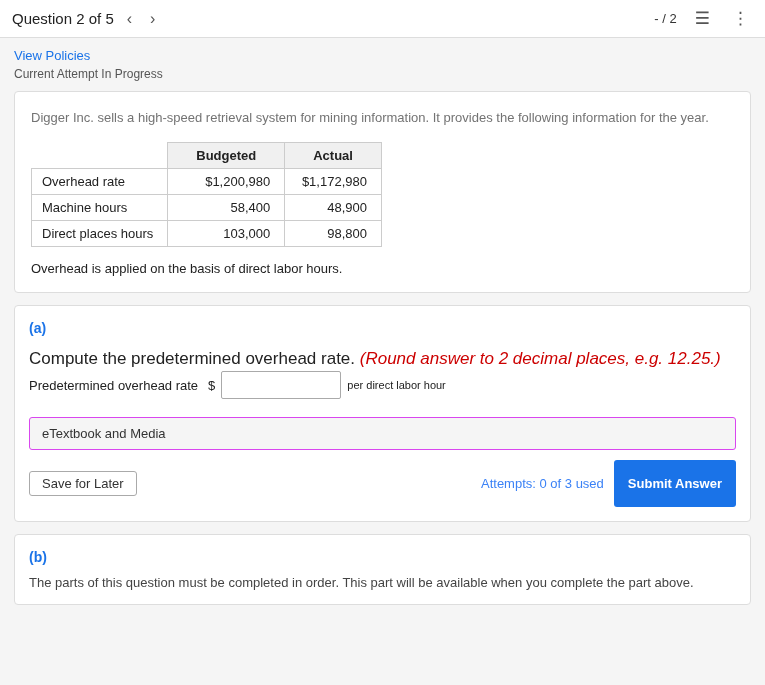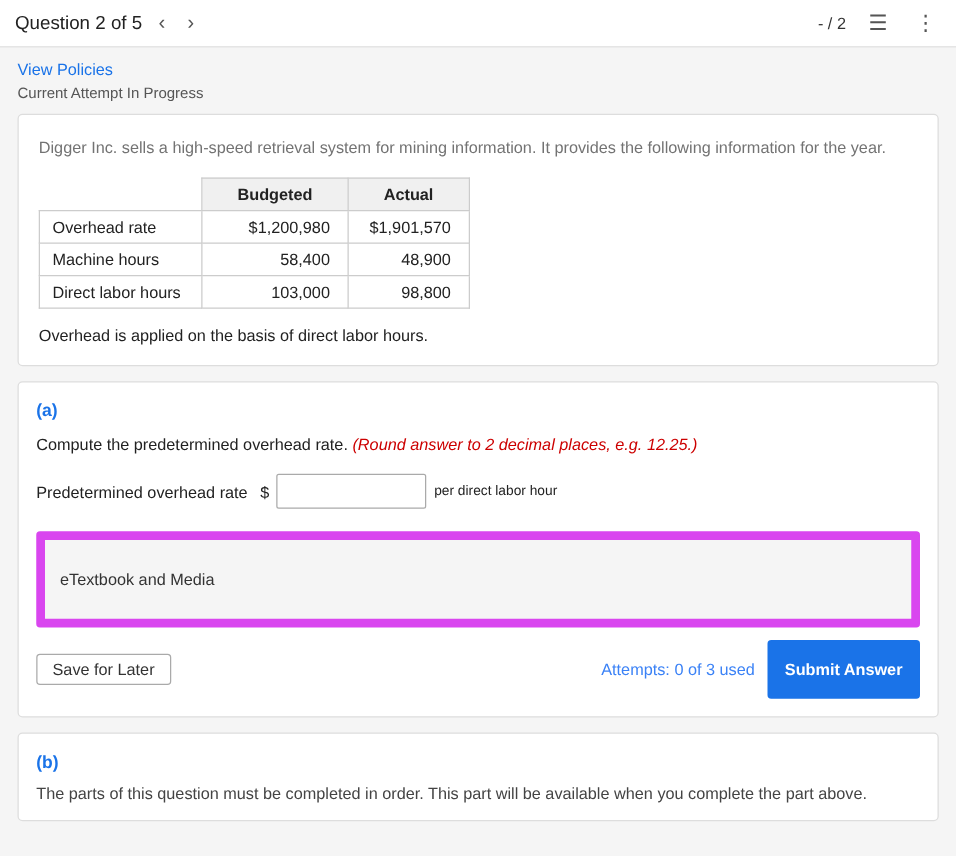--- a/index.html
+++ b/index.html
@@ -139,23 +139,22 @@
       padding: 14px;
       margin-bottom: 12px;
     }
     .part-label {
       color: #1a73e8;
       font-size: 14px;
       font-weight: 600;
       margin-bottom: 10px;
     }
     .compute-text {
-      font-size: 13px;
-      color: #222;
-      margin-bottom: 14px;
+      font-size: 17px;
+      color: #222;
       line-height: 1.5;
     }
     .compute-text .round-note {
       color: #c00;
       font-style: italic;
     }
 
     
     .input-row {
       display: flex;
@@ -182,23 +181,23 @@
       outline: none;
     }
     .per-label {
       font-size: 11px;
       color: #222;
     }
 
     
     .etextbook-bar {
       background: #f5f5f5;
-      border: 7px solid #d946ef;
+      border: 1px solid #d946ef;
       border-radius: 3px;
-      padding: 24px 12px;
+      padding: 8px 12px;
       font-size: 13px;
       color: #333;
       margin-bottom: 10px;
       cursor: pointer;
     }
 
     
     .bottom-bar {
       display: flex;
       align-items: center;
@@ -269,29 +268,29 @@
         <tr>
           <th class="col-label" style="background:transparent;border:none;"></th>
           <th>Budgeted</th>
           <th>Actual</th>
         </tr>
       </thead>
       <tbody id="table-body">
       <tr>
             <td>Overhead rate</td>
             <td>$1,200,980</td>
-            <td>$1,901,570</td>
+            <td>$1,172,980</td>
           </tr>
           <tr>
             <td>Machine hours</td>
             <td>58,400</td>
             <td>48,900</td>
           </tr>
           <tr>
-            <td>Direct labor hours</td>
+            <td>Direct places hours</td>
             <td>103,000</td>
             <td>98,800</td>
           </tr>
         </tbody>
     </table>
 
     <div class="overhead-note">Overhead is applied on the basis of direct labor hours.</div>
   </div>
 
   <div class="part-section">

